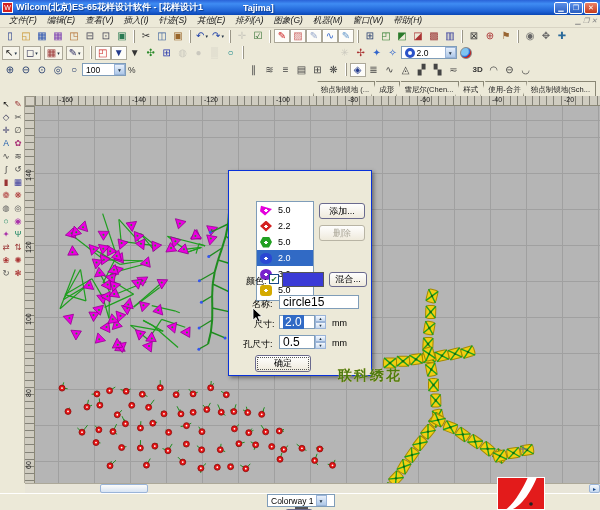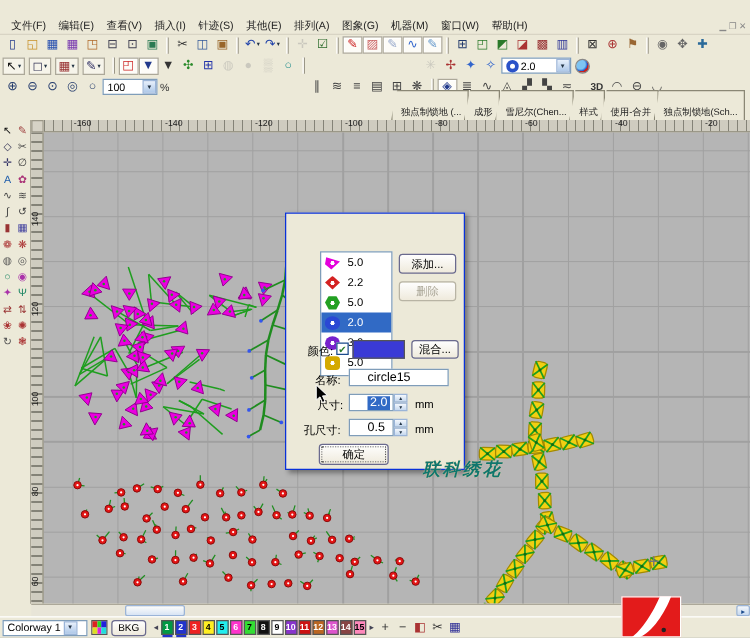--- a/index.html
+++ b/index.html
@@ -17,21 +17,21 @@
   #titlebar .ttl { font-weight:bold; font-size:9px; text-shadow:1px 1px 1px #0a3a8c; white-space:nowrap; }
   #titlebar .ttl2 { font-weight:bold; font-size:9px; margin-left:40px; text-shadow:1px 1px 1px #0a3a8c; }
   #titlebar .wbtns { margin-left:auto; display:flex; gap:1px; }
   .wbtn { width:14px; height:12px; border:1px solid #fff; border-radius:2px; font-size:7px; color:#fff;
     display:flex; align-items:center; justify-content:center;
     background:linear-gradient(180deg,#5a8fe8,#2a5ec0); }
   .wbtn.close { background:linear-gradient(180deg,#ea8268,#c43b1d); }
 
   
   #menubar { left:0; top:15px; width:600px; height:13px; background:#ece9d8; border-bottom:1px solid #d8d4c4;
-    display:flex; align-items:center; padding-left:4px; }
+    display:flex; align-items:center; padding-left:4px;font-style:italic; }
   .menuitem { padding:0 5px; font-size:8.5px; color:#222; white-space:nowrap; }
   #menubar .mwbtns { margin-left:auto; display:flex; gap:2px; padding-right:3px; color:#888; font-size:7px; }
 
   
   .tbar { left:0; width:600px; background:#ece9d8; display:flex; align-items:center; padding-left:2px; }
   #tb1 { top:28px; height:16px; }
   #tb2 { top:44px; height:17px; }
   #tb3 { top:61px; height:17px; }
   .ticon { width:16px; height:14px; display:inline-flex; align-items:center; justify-content:center;
     font-size:10px; line-height:1; flex:0 0 auto; }
@@ -48,21 +48,21 @@
     border:1px solid #9ab4d8; display:flex; align-items:center; justify-content:center; font-size:5px; color:#234; margin-left:2px;}
   .ring { width:10px; height:10px; border-radius:50%; border:3px solid #2a52c8; margin-right:2px; }
   .ball { width:12px; height:12px; border-radius:50%; margin-left:3px;
     background:radial-gradient(circle at 35% 35%, #7ec4f2 0 40%, #1a52c8 60%, #c42222 61%); border:1px solid #888; }
   .pct { margin-left:2px; font-size:8.5px; color:#333; }
 
   
   #tabsrow { left:0; top:78px; width:600px; height:18px; background:#ece9d8; display:flex; align-items:flex-end;
     justify-content:flex-end; padding-right:4px; }
   .tab { border:1px solid #8a8775; border-bottom:none; background:#ece9d8; font-size:7.5px; color:#222;
-    padding:12px 5px 1px 7px; clip-path:polygon(5px 0,100% 0,100% 100%,0 100%); margin-left:-4px; white-space:nowrap; }
+    padding:3px 5px 1px 7px; clip-path:polygon(5px 0,100% 0,100% 100%,0 100%); margin-left:-4px; white-space:nowrap; }
 
   
   #sidebar { left:0; top:96px; width:25px; height:387px; background:#ece9d8; border-right:1px solid #aca899;
     display:grid; grid-template-columns:12px 12px; align-content:start; padding-top:1px; }
   .sicon { width:12px; height:13px; display:flex; align-items:center; justify-content:center; font-size:8.5px; color:#444; }
 
   
   #corner { left:25px; top:96px; width:10px; height:10px; background:#d6d2c6; border:1px solid #9a9687; }
   #hruler { left:35px; top:96px; width:565px; height:10px; background:#cfccc0; border-bottom:1px solid #8a8775;
     background-image:repeating-linear-gradient(90deg, rgba(70,70,60,.55) 0 1px, transparent 1px 7.2px); }
@@ -91,64 +91,74 @@
   .sh-diamond { clip-path:polygon(50% 0,100% 50%,50% 100%,0 50%); }
   .sh-hex   { clip-path:polygon(25% 0,75% 0,100% 50%,75% 100%,25% 100%,0 50%); }
   .sh-oval  { border-radius:50% / 42%; }
   .sh-round { border-radius:50%; }
   .sh-square{ border-radius:3px; }
   .xpbtn { background:linear-gradient(180deg,#fefefe,#efeadc); border:1px solid #6a6a8e; border-radius:3px;
     font-size:9px; display:flex; align-items:center; justify-content:center; color:#000; }
   .xpbtn.dis { color:#aca899; border-color:#b8b4a4; }
   .chk { width:10px; height:10px; border:1px solid #1a4a8c; background:#fff; color:#2a7a2a; font-size:8px;
     display:inline-flex; align-items:center; justify-content:center; }
-  .field { border:1px solid #7f9db9; background:#fff; font-size:10px; display:flex; align-items:center; padding-left:14px; }
+  .field { border:1px solid #7f9db9; background:#fff; font-size:12px; display:flex; align-items:center; padding-left:3px; }
   .spin { display:flex; flex-direction:column; width:11px; height:14px; }
   .spin div { flex:1; border:1px solid #9ab4d8; background:linear-gradient(180deg,#f4f8fd,#c6d8ee);
     font-size:4px; color:#234; display:flex; align-items:center; justify-content:center; }
   .selval { background:#316ac5; color:#fff; padding:0 2px; }
 
   
   #wm1 { left:292px; top:351px; z-index:20; font-size:13px; font-weight:bold; color:#4a4a4a;
     letter-spacing:1px; text-shadow:1px 1px 0 rgba(255,255,255,.5); white-space:nowrap; }
-  #wm2 { left:338px; top:367px; z-index:20; font-size:14px; font-weight:bold; color:#0f766e;
-    text-shadow:0 0 1px #ffd9a0; letter-spacing:2px;font-style:italic; }
+  #wm2 { left:338px; top:367px; z-index:20; font-size:14px; font-weight:bold; color:#4d7c0f;
+    text-shadow:0 0 1px #ffd9a0; letter-spacing:2px; }
 
   
   #cursor { left:252px; top:308px; z-index:30; }
 
   
   #hscroll { left:25px; top:483px; width:575px; height:10px; background:#e8e5d8;
     border-top:1px solid #aca899; }
   #hthumb { position:absolute; left:75px; top:0; width:48px; height:9px;
     background:linear-gradient(180deg,#fdfdfb,#d8e4f4); border:1px solid #9ab4d8; border-radius:2px; }
   .scrollbtn { position:absolute; top:0; width:11px; height:9px; background:linear-gradient(180deg,#f4f8fd,#c6d8ee);
     border:1px solid #9ab4d8; border-radius:2px; font-size:6px; color:#1a4a8c; display:flex; align-items:center; justify-content:center; }
 
   
   #statusbar { left:0; top:493px; width:600px; height:17px; background:#ece9d8; border-top:1px solid #fff;
-    display:flex; align-items:center; padding-left:2px; }
+    display:flex; align-items:center; padding-left:2px;flex-direction:column; }
   #colorway { width:68px; height:13px; }
   .palicon { width:13px; height:12px; margin:0 3px; display:grid; grid-template-columns:1fr 1fr 1fr; border:1px solid #555; }
   .palicon i { display:block; }
   #bkgbtn { width:28px; height:13px; margin-right:4px; font-size:8px; }
   .chip { width:10px; height:12px; display:flex; align-items:center; justify-content:center;
     font-size:7px; font-weight:bold; border:1px solid #555; margin-right:1px; position:relative; flex:0 0 auto; }
   .chip .ul { position:absolute; left:0; bottom:-3px; width:100%; height:2px; background:#2233cc; }
   .chiparrow { font-size:7px; color:#445; margin:0 2px; }
   .sbicon { width:14px; height:13px; display:flex; align-items:center; justify-content:center; font-size:10px; color:#333; }
 
   
   #logo { left:497px; top:477px; width:48px; height:33px; z-index:40; }
 </style>
 </head>
 <body>
 
 <div id="app">
 
+  <div id="titlebar" class="abs">
+    <span class="appicon">W</span>
+    <span class="ttl">Wilcom(北京)ES-65花样设计软件 - [花样设计1</span>
+    <span class="ttl2">Tajima]</span>
+    <span class="wbtns">
+      <span class="wbtn">▁</span>
+      <span class="wbtn">❐</span>
+      <span class="wbtn close">✕</span>
+    </span>
+  </div>
 
   <div id="menubar" class="abs">
     <span class="menuitem">文件(F)</span>
       <span class="menuitem">编辑(E)</span>
       <span class="menuitem">查看(V)</span>
       <span class="menuitem">插入(I)</span>
       <span class="menuitem">针迹(S)</span>
       <span class="menuitem">其他(E)</span>
       <span class="menuitem">排列(A)</span>
       <span class="menuitem">图象(G)</span>

